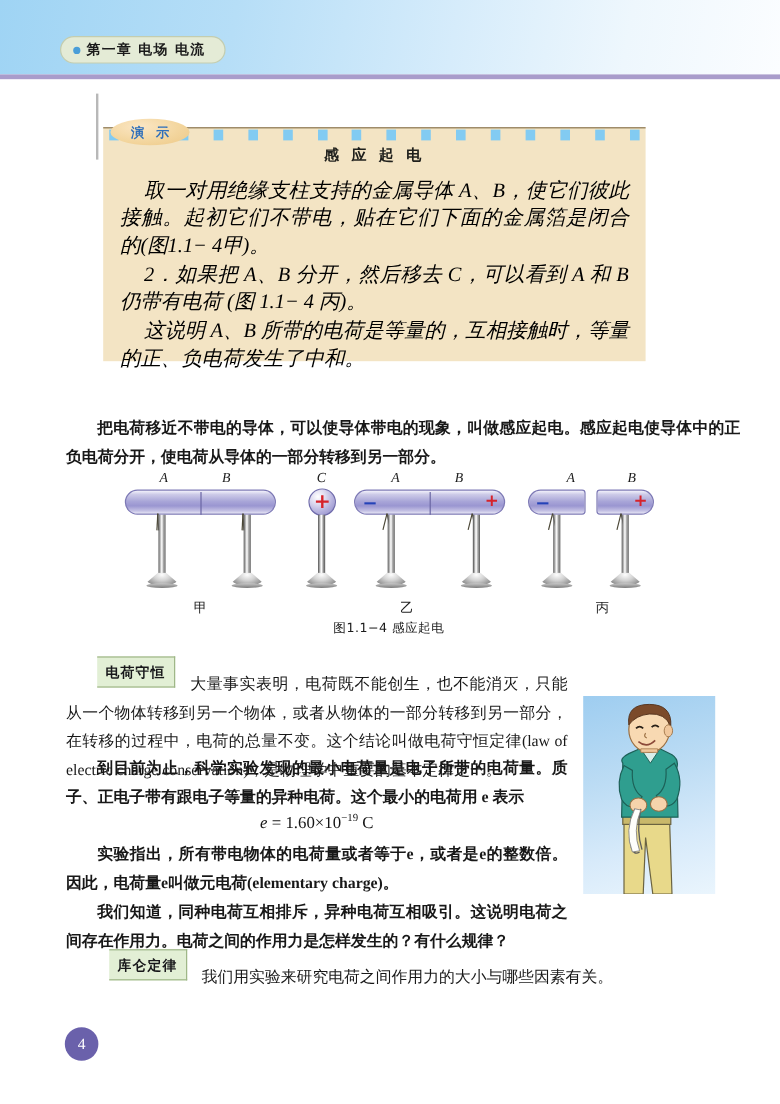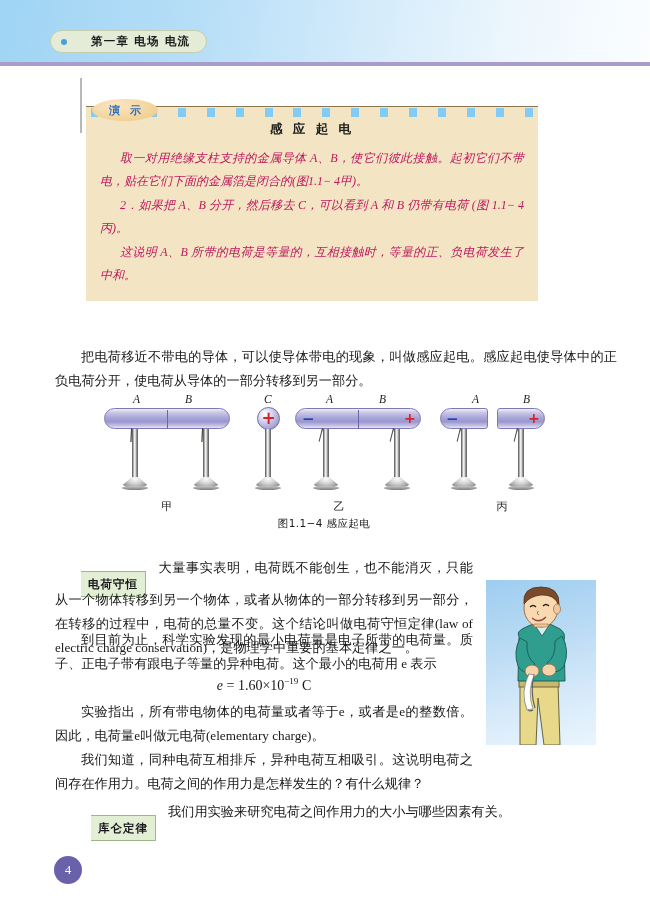--- a/index.html
+++ b/index.html
@@ -29,21 +29,21 @@
   .chapter-pill {
     position: absolute;
     left: 50px; top: 30px;
     height: 23px;
     padding: 0 16px 0 10px;
     border-radius: 12px;
     background: #e4ebd6;
     border: 1px solid #c3cdb0;
     display: flex;
     align-items: center;
-    gap: 24px;
+    gap: 5px;
   }
   .pill-dot {
     width: 6px; height: 6px;
     border-radius: 50%;
     background: #4a9ed8;
     flex: none;
   }
   .chapter-pill-text {
     font-family: "DejaVu Sans", sans-serif;
     font-size: 11.5px;
@@ -115,39 +115,39 @@
     text-align: center;
     font-family: "DejaVu Sans", sans-serif;
     font-size: 12.5px;
     font-weight: bold;
     color: #20201c;
     letter-spacing: 3px;
     margin-bottom: 9px;
   }
   .demo-p {
     font-family: "Liberation Serif", serif;
-    font-size: 12px;
+    font-size: 17px;
     line-height: 23px;
-    color: #be185d;
+    color: #000000;
     font-style: italic;
     text-align: justify;
     margin-bottom: 1px;
   }
   .demo-p.ind { text-indent: 20px; }
 
   
   .body-para {
     position: absolute;
     font-family: "Liberation Serif", "DejaVu Serif", serif;
     font-size: 13.2px;
     line-height: 24px;
     color: #181818;
     text-align: justify;
   }
-  .body-para.ind { text-indent: 26px; }
+  .body-para.ind { text-indent: 26px; font-weight: bold; }
 
   #para-induction { left: 55px; top: 345px; width: 562px; }
 
   
   .fig4 {
     position: absolute;
     left: 100px; top: 393px;
     width: 448px; height: 140px;
   }
   .fig4-panels {
@@ -255,21 +255,21 @@
     text-align: center;
     font-family: "DejaVu Sans", sans-serif;
     font-size: 10.5px;
     color: #1b1b1b;
     letter-spacing: 0.4px;
   }
 
   
   .sec-tag {
     display: inline-flex;
-    align-items: flex-start;
+    align-items: flex-end;
     height: 17px;
     vertical-align: 1px;
     margin-right: 12px;
   }
   .sec-tag .tab {
     width: 26px;
     background: #2e9bdd;
   }
   .sec-tag .name {
     padding: 0 7px;

